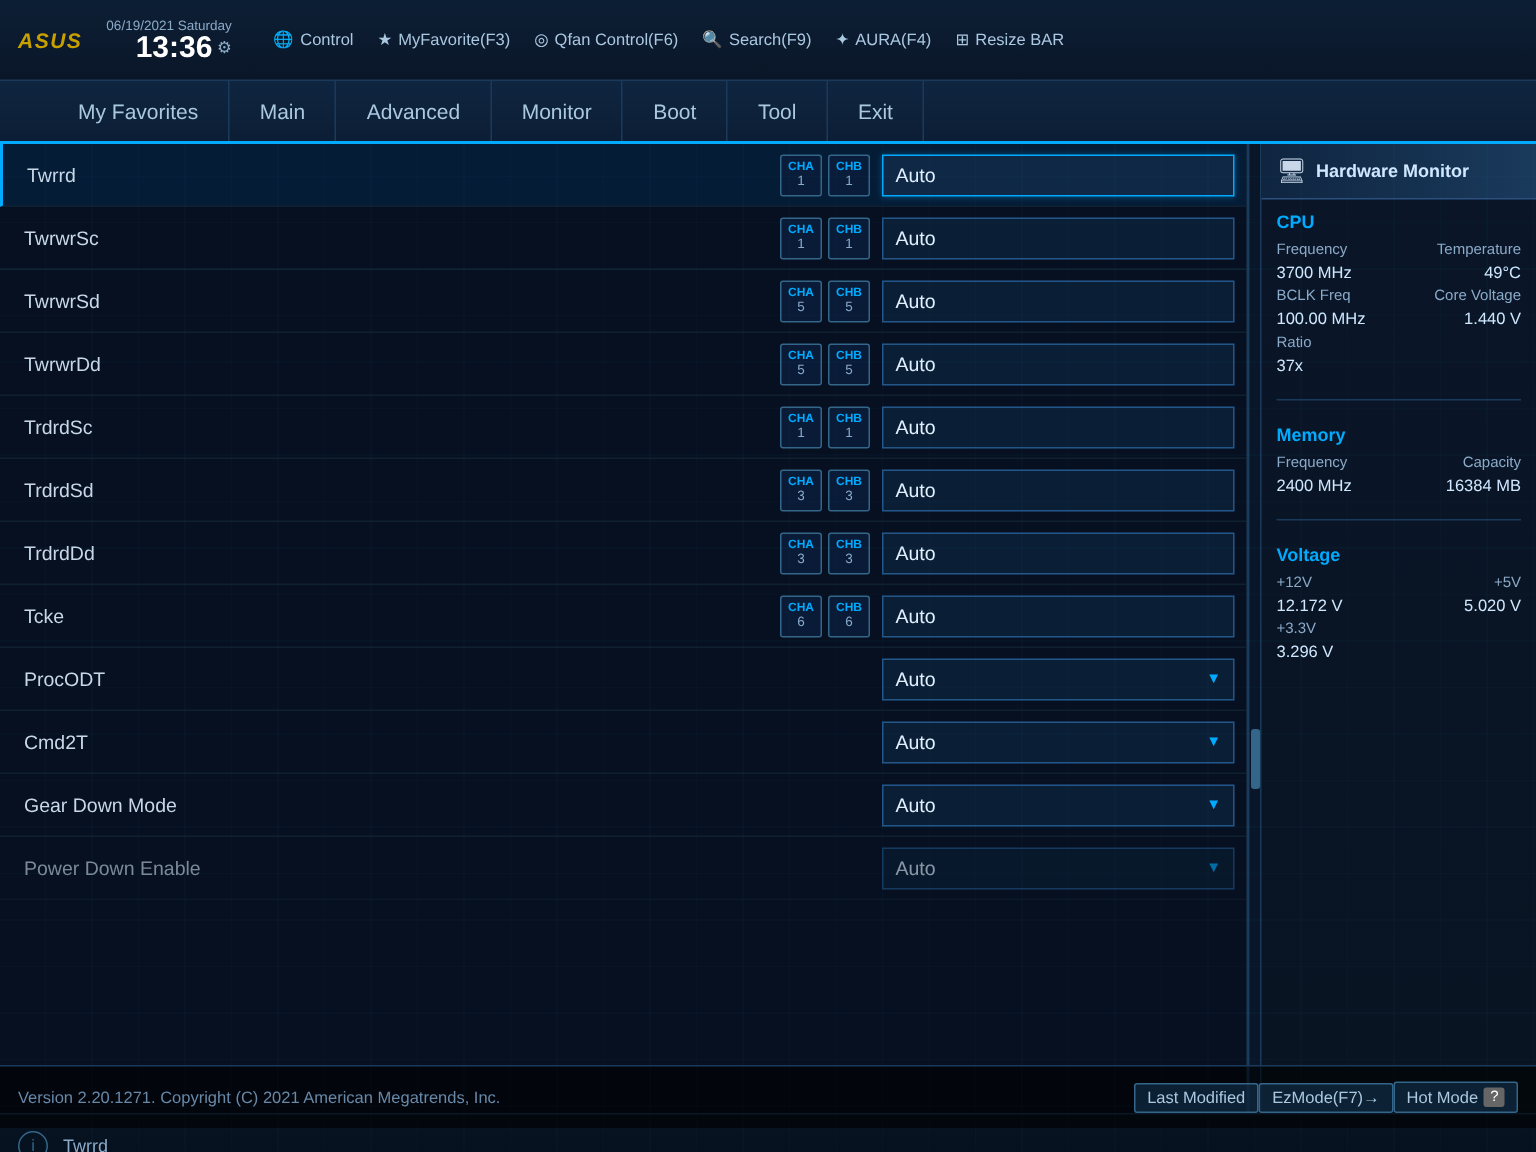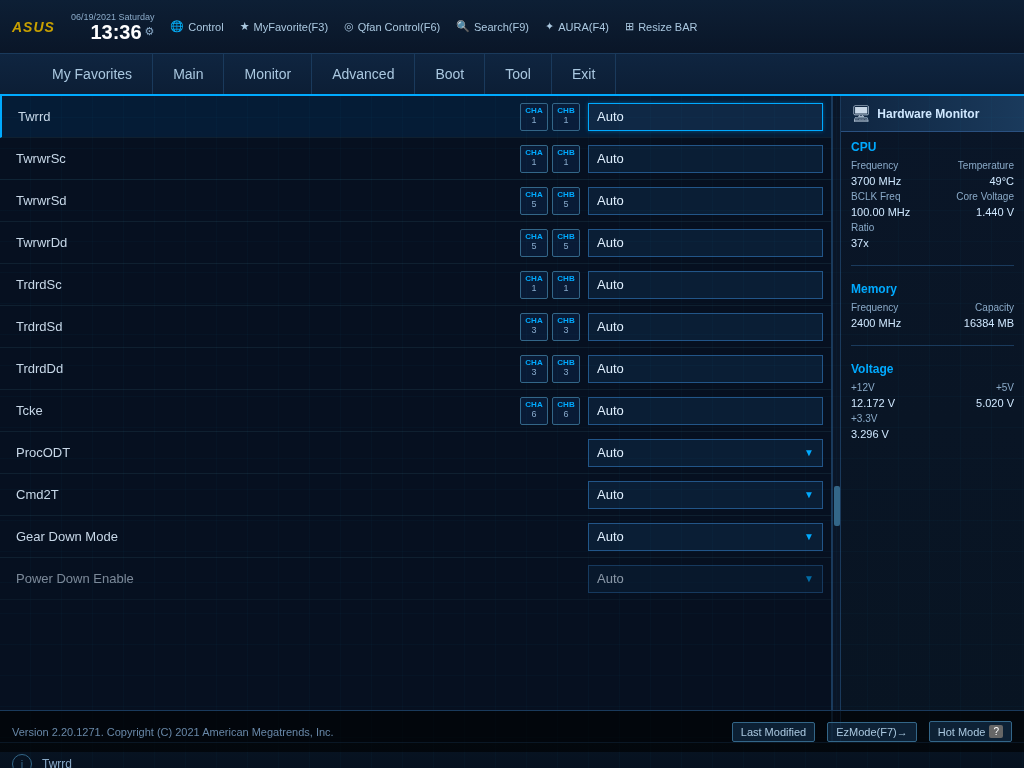--- a/index.html
+++ b/index.html
@@ -55,21 +55,21 @@
     }
     .header-right {
       display: flex;
       align-items: center;
       gap: 16px;
     }
     .datetime-block {
       display: flex;
       flex-direction: column;
       align-items: flex-end;
-      margin-right: 0;
+      margin-right: 12px;
     }
     .date-text {
       font-size: 9px;
       color: #8aaac8;
     }
     .time-text {
       font-size: 20px;
       font-weight: bold;
       color: #ffffff;
       line-height: 1;
@@ -292,21 +292,20 @@
       border-top: 1px solid #1a3a5c;
       display: flex;
       align-items: center;
       justify-content: space-between;
       padding: 0 12px;
       position: absolute;
       bottom: 16px; left: 0; right: 0;
     }
     .bottom-right {
       display: flex;
-      gap: 12px;
       align-items: center;
     }
     .bottom-btn {
       display: flex;
       align-items: center;
       gap: 4px;
       color: #aac8e0;
       font-size: 11px;
       cursor: pointer;
       background: rgba(20,50,80,0.6);
@@ -358,22 +357,22 @@
     <div class="header-btn">
       <span>⊞</span>
       <span>Resize BAR</span>
     </div>
   </div>
 </div>
 
 <div class="navbar">
   <div class="nav-item">My Favorites</div>
   <div class="nav-item">Main</div>
+  <div class="nav-item">Advanced</div>
   <div class="nav-item">Monitor</div>
-  <div class="nav-item">Advanced</div>
   <div class="nav-item">Boot</div>
   <div class="nav-item">Tool</div>
   <div class="nav-item">Exit</div>
 </div>
 
 <div class="content">
 
   <div class="left-panel">
 
     <div class="table-row">

